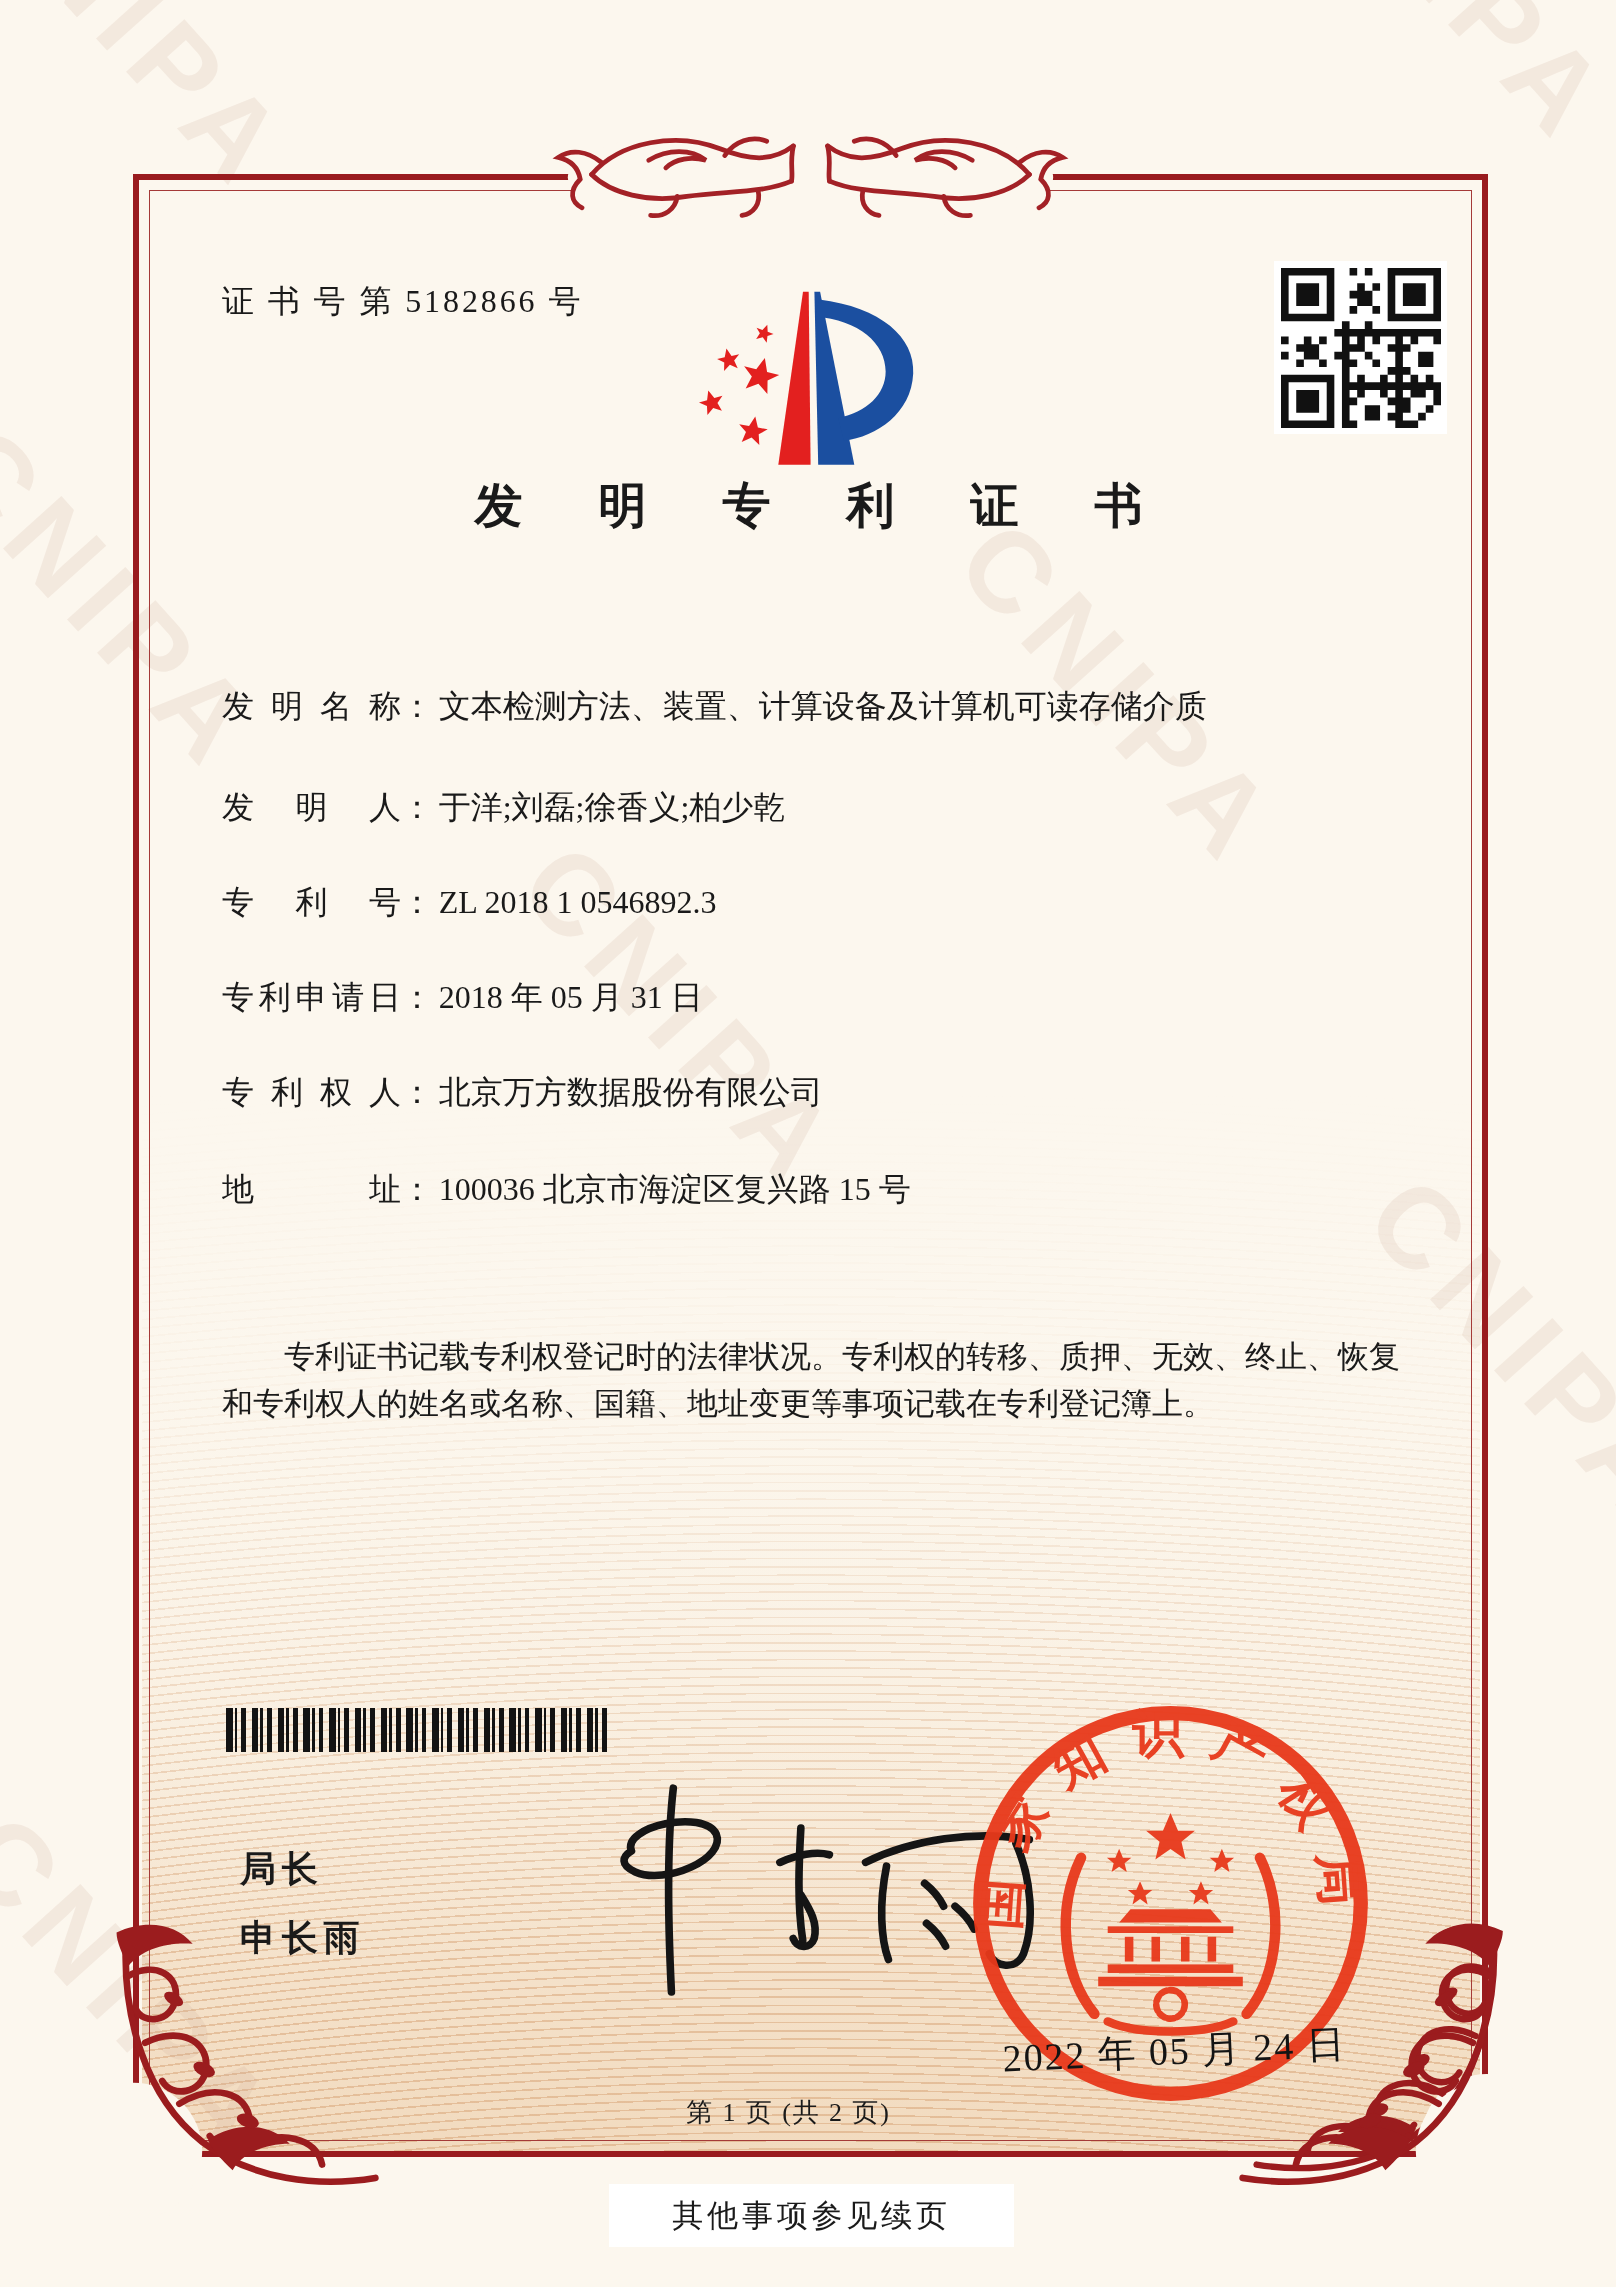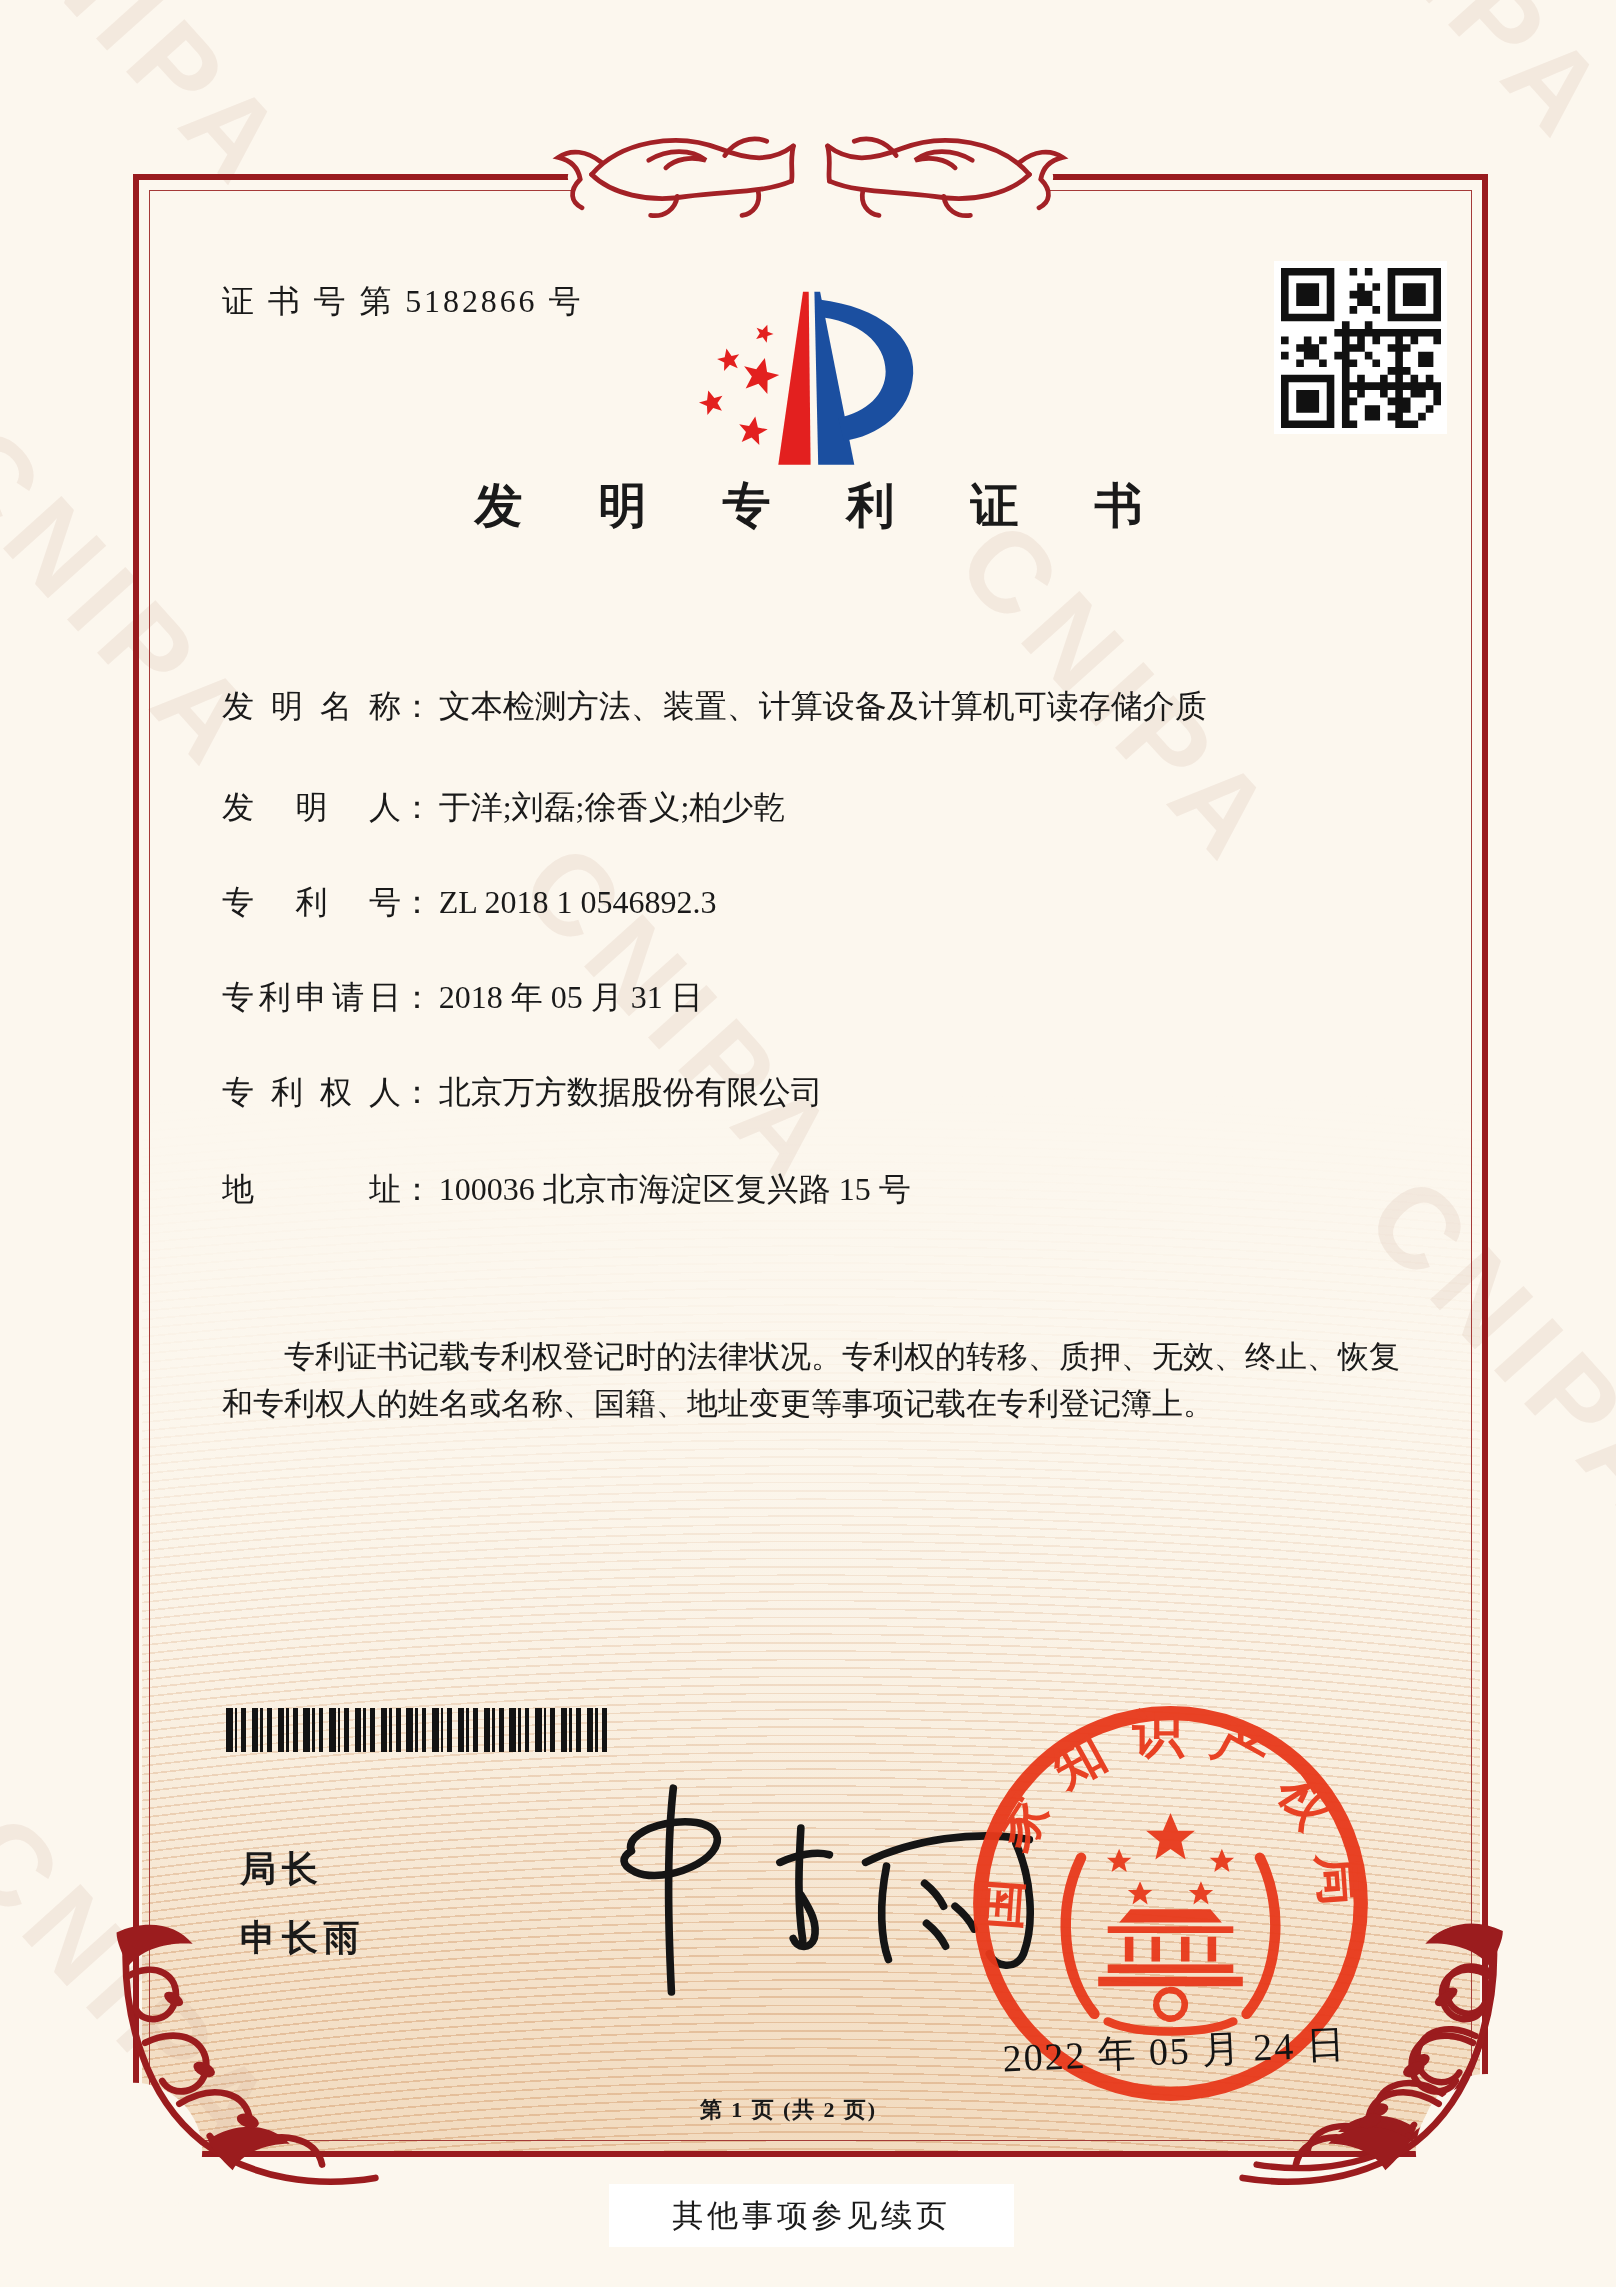--- a/index.html
+++ b/index.html
@@ -51,21 +51,21 @@
   #barcode span{display:inline-block;height:100%;}
 
   .sig-label{left:240px;font-family:"Liberation Sans","DejaVu Sans",sans-serif;
              font-weight:bold;font-size:36px;letter-spacing:5.7px;z-index:5;}
   #signature{left:561px;top:1771px;width:533px;height:238px;z-index:5;}
 
   #seal{left:965px;top:1698px;width:411px;height:411px;z-index:6;opacity:.95;}
   #seal-date{left:989px;top:2026px;width:371px;text-align:center;font-size:38px;
              letter-spacing:1.9px;color:#141414;transform:rotate(-2.5deg);z-index:7;white-space:nowrap;}
 
-  #footer-page{left:0;top:2095px;width:1577px;text-align:center;font-size:22px;letter-spacing:1.9px;z-index:5;font-weight:bold;}
+  #footer-page{left:0;top:2095px;width:1577px;text-align:center;font-size:26px;letter-spacing:1.9px;z-index:5;}
   #note-strip{left:609px;top:2184px;width:405px;height:63px;background:#ffffff;z-index:5;
               text-align:center;line-height:63px;font-size:31px;letter-spacing:3.8px;}
 </style>
 </head>
 <body>
 
 <div id="page">
 
   <div class="wm" style="left:-76px;top:-48px">CNIPA</div>
   <div class="wm" style="left:1246px;top:-95px">CNIPA</div>

